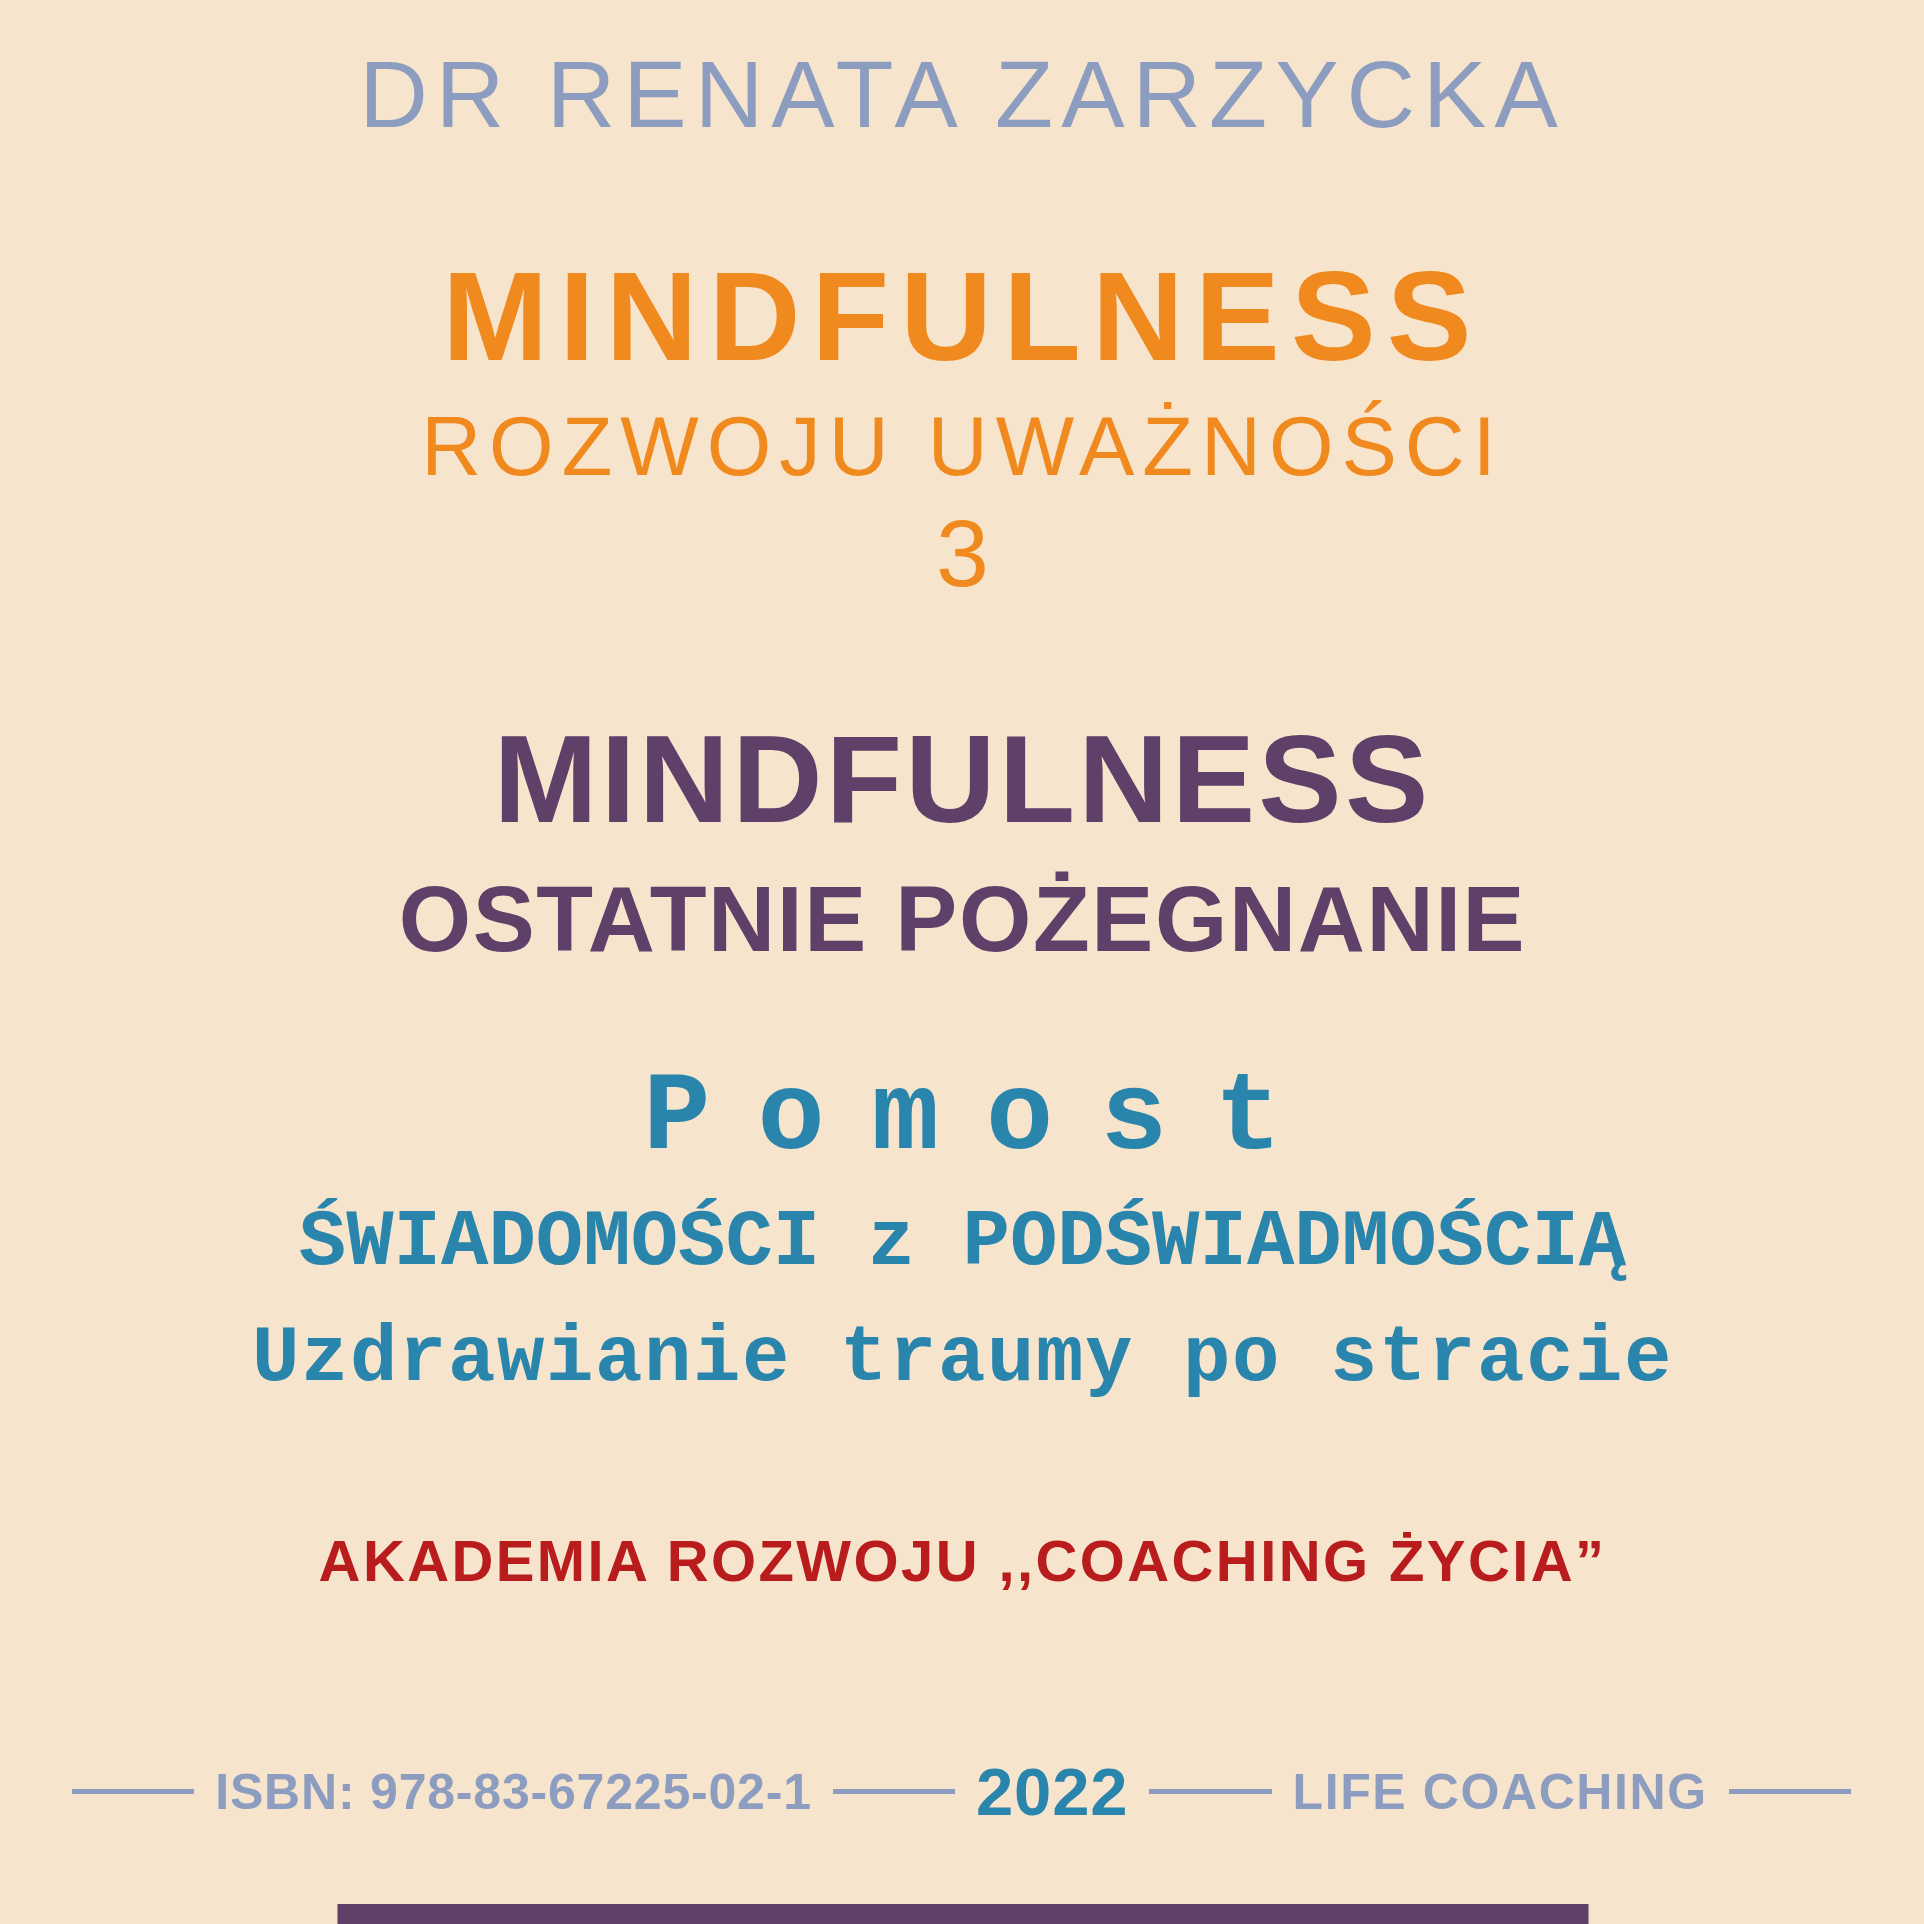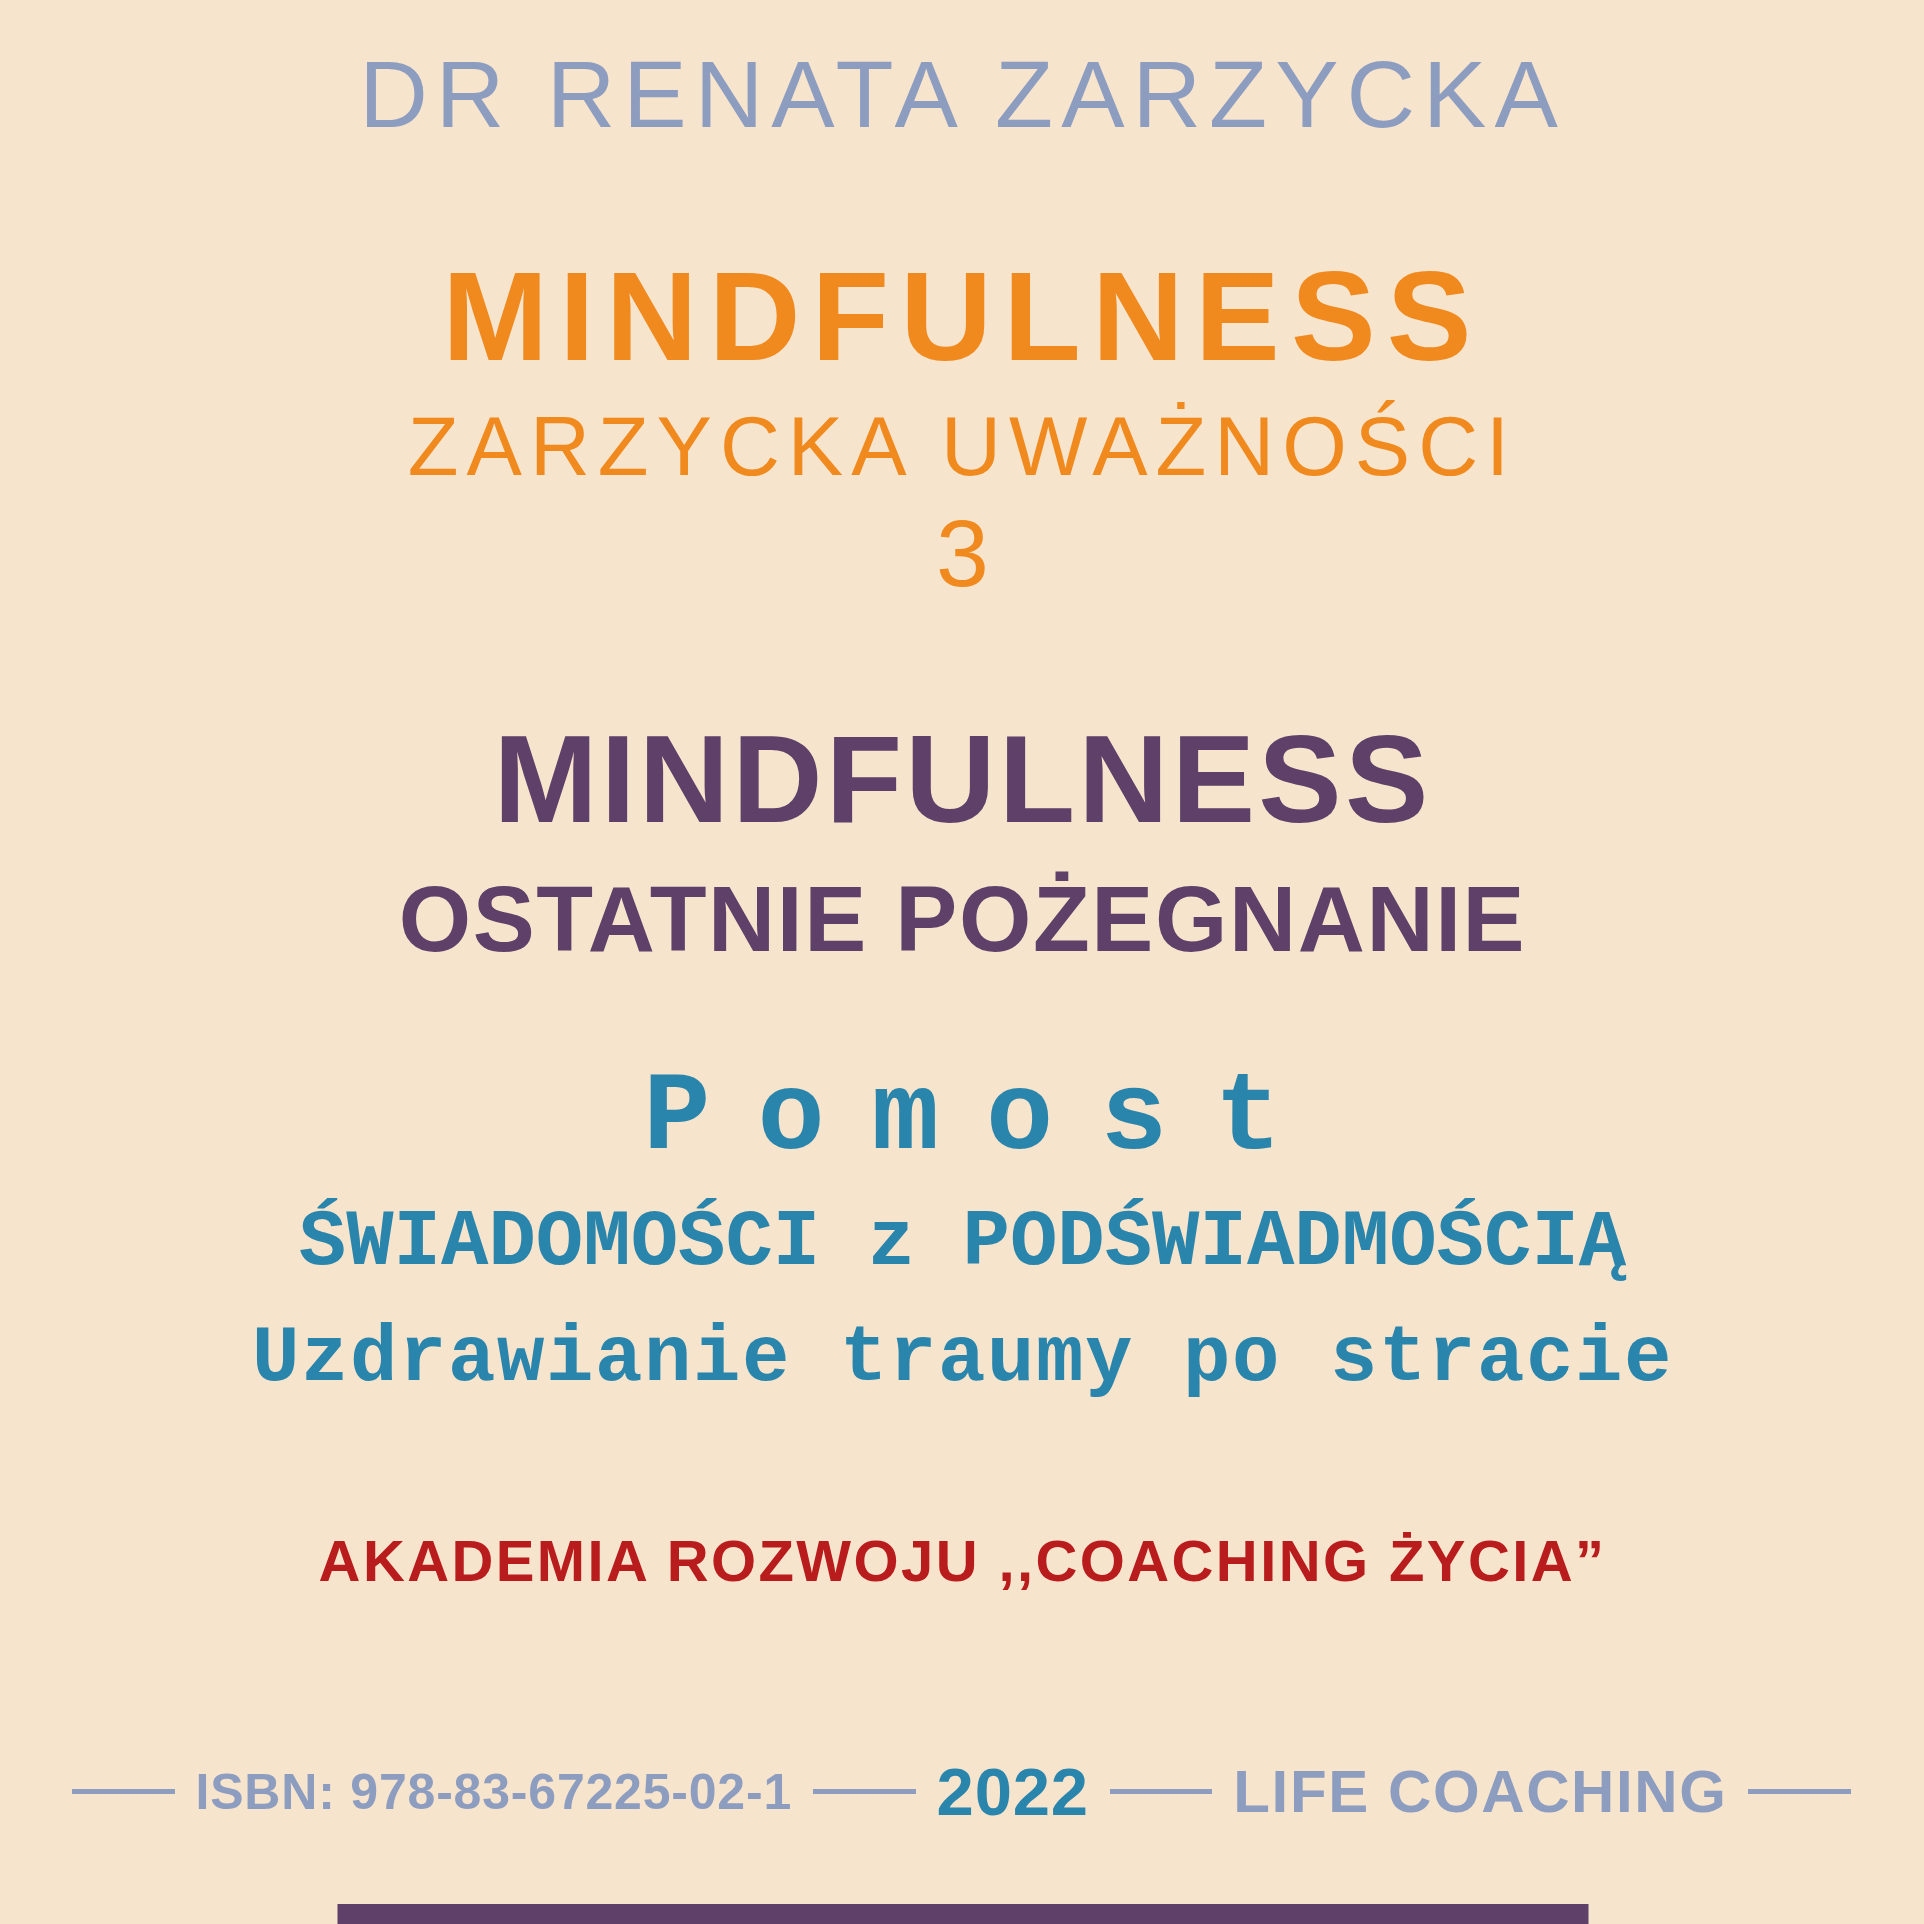--- a/index.html
+++ b/index.html
@@ -169,21 +169,21 @@
   .footer .year {
     color: #2a85ad;
     font-size: 67px;
     font-weight: bold;
     letter-spacing: 0.8px;
     white-space: nowrap;
     padding: 0 21px;
   }
   .footer .life {
     color: #8d9dc0;
-    font-size: 60px;
+    font-size: 50px;
     font-weight: bold;
     letter-spacing: 1.6px;
     white-space: nowrap;
     padding: 0 21px;
   }
 
   
   .bottom-bar {
     position: absolute;
     left: 50%;
@@ -196,21 +196,21 @@
 </style>
 </head>
 <body>
 
 <div class="cover">
 
   <div class="author">DR RENATA ZARZYCKA</div>
 
   <div class="mindfulness-block">
     <div class="mindfulness">MINDFULNESS</div>
-    <div class="trening">ZARZYCKA UWAŻNOŚCI</div>
+    <div class="trening">ROZWOJU UWAŻNOŚCI</div>
     <div class="volume">3</div>
   </div>
 
   <div class="reimprinting-block">
     <div class="reimprinting">MINDFULNESS</div>
     <div class="ostatnie">OSTATNIE POŻEGNANIE</div>
   </div>
 
   <div class="pomost-block">
     <div class="pomost">Pomost</div>

